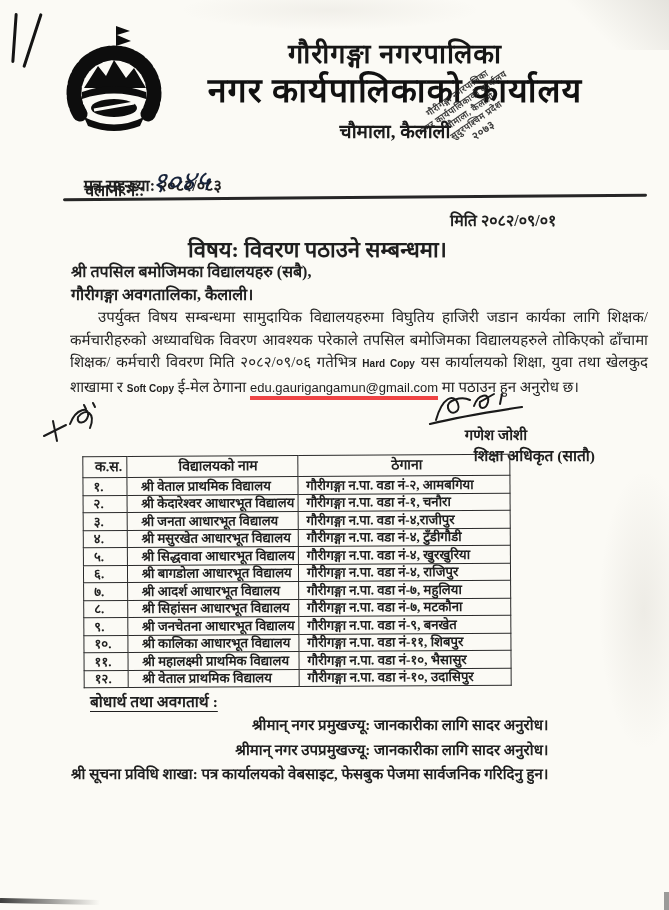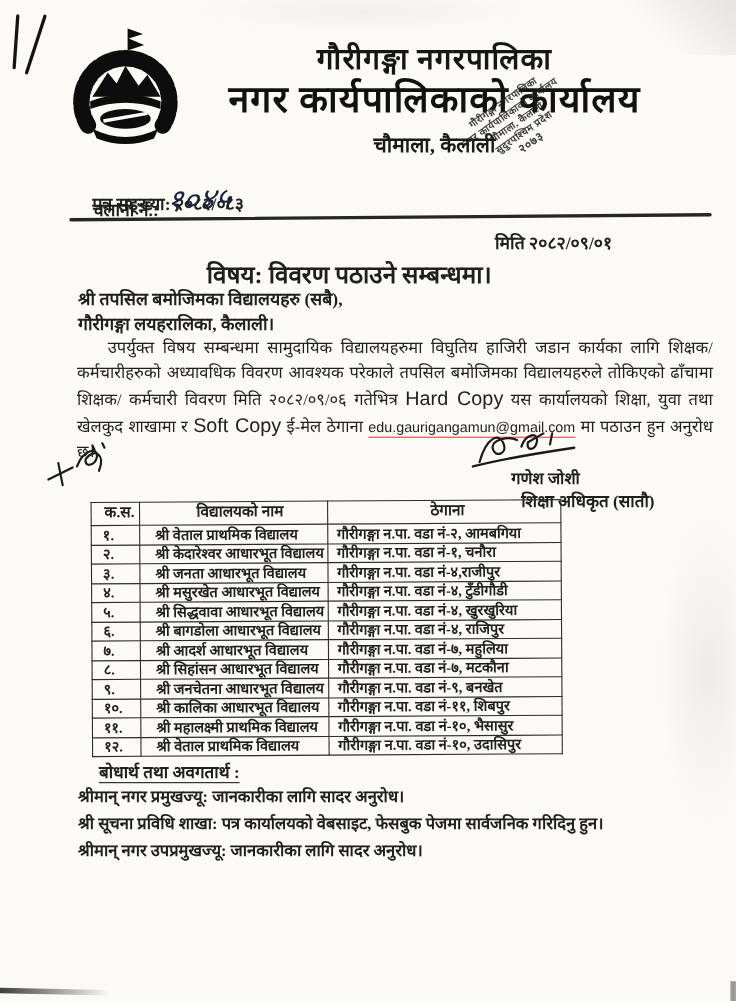--- a/index.html
+++ b/index.html
@@ -56,23 +56,23 @@
     transform:rotate(-.45deg); border-radius:2px; }
 
   .date { left:450px; top:209px; width:200px; font-size:16px; font-weight:600; }
   .subject { left:150px; top:233px; width:335px; text-align:center; font-size:22px; font-weight:700; }
 
   .addr1 { left:71px; top:260px; font-size:16px; font-weight:600; }
   .addr2 { left:71px; top:283px; font-size:16px; font-weight:600; }
 
   .body-par { left:70px; top:306px; width:578px; font-size:15px; line-height:22.5px;
     text-align:justify; text-indent:28px; font-weight:500; }
-  .latin { font-family:"Liberation Sans", sans-serif; font-weight:400; font-size:18px; }
+  .latin { font-family:"Liberation Sans", sans-serif; font-weight:700; font-size:10px; }
   .email { font-family:"Liberation Sans", sans-serif; font-size:13px; font-weight:400;
-    border-bottom:1px solid #ef4444; padding-bottom:1px; }
+    border-bottom:4px solid #ef4444; padding-bottom:1px; }
 
   
   .sig-squiggle { left:428px; top:390px; width:100px; height:40px; }
   .sig-name { left:416px; top:424px; width:160px; text-align:center; font-size:15px; font-weight:600; }
   .sig-title { left:400px; top:444px; width:195px; text-align:right; font-size:15.5px; font-weight:600; }
 
   .hand-mark { left:38px; top:398px; width:72px; height:58px; }
 
   
   table.schools { position:absolute; left:83px; top:455px; width:428px;
@@ -81,21 +81,21 @@
   table.schools th { font-size:14px; font-weight:700; height:21px; text-align:center; padding:1px 2px; }
   table.schools td { font-size:13.2px; font-weight:600; height:17.5px; padding:0 3px; white-space:nowrap; }
   .col-sn { width:44px; padding-left:10px !important; }
   .col-name { width:168px; padding-left:14px !important; }
   .col-address { width:216px; padding-left:8px !important; }
 
   
   .footer-heading { left:90px; top:690px; font-size:15.5px; font-weight:700;
     text-decoration:underline; text-underline-offset:4px; }
   .footer-lines { left:71px; top:713px; }
-  .footer-lines p { font-size:15px; font-weight:600; line-height:24.5px; }
+  .footer-lines p { font-size:15px; font-weight:600; line-height:24.5px;text-align:right; }
 </style>
 </head>
 <body>
 
 <div class="abs shade-tr"></div>
 <div class="abs shade-r"></div>
 <div class="abs shade-top"></div>
 <div class="abs streak-bottom"></div>
 <div class="abs corner-br"></div>
 <div class="abs pm1"></div>
@@ -129,21 +129,21 @@
 <div class="abs meta1">पत्र सङ्ख्या: २०८२/०८३</div>
 <div class="abs meta2">
   <span>चलानी नं.:</span><span class="handwrite">१०४५</span>
 </div>
 
 <div class="abs rule"></div>
 
 <div class="abs date">मिति २०८२/०९/०१</div>
 <div class="abs subject">विषय: विवरण पठाउने सम्बन्धमा।</div>
 <div class="abs addr1">श्री तपसिल बमोजिमका विद्यालयहरु (सबै),</div>
-<div class="abs addr2">गौरीगङ्गा लयहरालिका, कैलाली।</div>
+<div class="abs addr2">गौरीगङ्गा अवगतालिका, कैलाली।</div>
 
 <div class="abs body-par"><span>उपर्युक्त विषय सम्बन्धमा सामुदायिक विद्यालयहरुमा विघुतिय हाजिरी जडान कार्यका लागि शिक्षक/ कर्मचारीहरुको अध्यावधिक विवरण आवश्यक परेकाले तपसिल बमोजिमका विद्यालयहरुले तोकिएको ढाँचामा शिक्षक/ कर्मचारी विवरण मिति २०८२/०९/०६ गतेभित्र </span><span class="latin">Hard Copy</span><span> यस कार्यालयको शिक्षा, युवा तथा खेलकुद शाखामा र </span><span class="latin">Soft Copy</span><span> ई-मेल ठेगाना </span><span class="email">edu.gaurigangamun@gmail.com</span><span> मा पठाउन हुन अनुरोध छ।</span></div>
 
 <div class="abs sig-squiggle">
   <svg viewBox="0 0 100 40" width="100" height="40">
     <path d="M8 30 C 14 8, 26 2, 30 14 C 33 23, 22 26, 20 18 C 18 10, 34 6, 42 10 M 46 16 C 50 4, 62 2, 60 12 C 58 20, 50 20, 52 12 L 66 4 M 72 14 L 74 4" stroke="#1a1a1a" stroke-width="2" fill="none" stroke-linecap="round"></path>
     <path d="M2 34 C 30 27, 60 22, 94 17" stroke="#1a1a1a" stroke-width="2.2" fill="none" stroke-linecap="round"></path>
   </svg>
 </div>
 <div class="abs sig-name">गणेश जोशी</div>
@@ -225,15 +225,15 @@
         <td class="col-sn">१२.</td>
         <td class="col-name">श्री वेताल प्राथमिक विद्यालय</td>
         <td class="col-address">गौरीगङ्गा न.पा. वडा नं-१०, उदासिपुर</td>
       </tr>
     </tbody>
 </table>
 
 <div class="abs footer-heading">बोधार्थ तथा अवगतार्थ :</div>
 <div class="abs footer-lines">
     <p>श्रीमान् नगर प्रमुखज्यू: जानकारीका लागि सादर अनुरोध।</p>
+    <p>श्रीमान् नगर उपप्रमुखज्यू: जानकारीका लागि सादर अनुरोध।</p>
     <p>श्री सूचना प्रविधि शाखा: पत्र कार्यालयको वेबसाइट, फेसबुक पेजमा सार्वजनिक गरिदिनु हुन।</p>
-    <p>श्रीमान् नगर उपप्रमुखज्यू: जानकारीका लागि सादर अनुरोध।</p>
   </div>
 
 </body></html>

